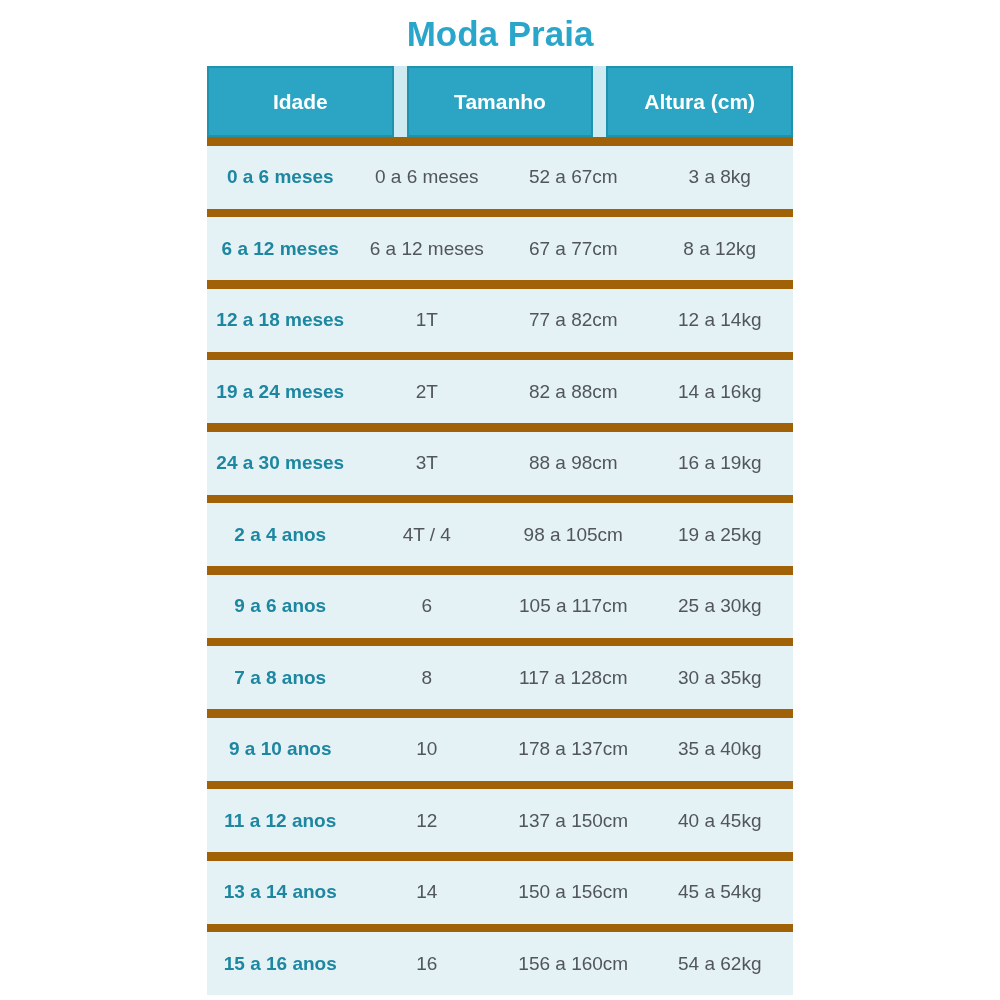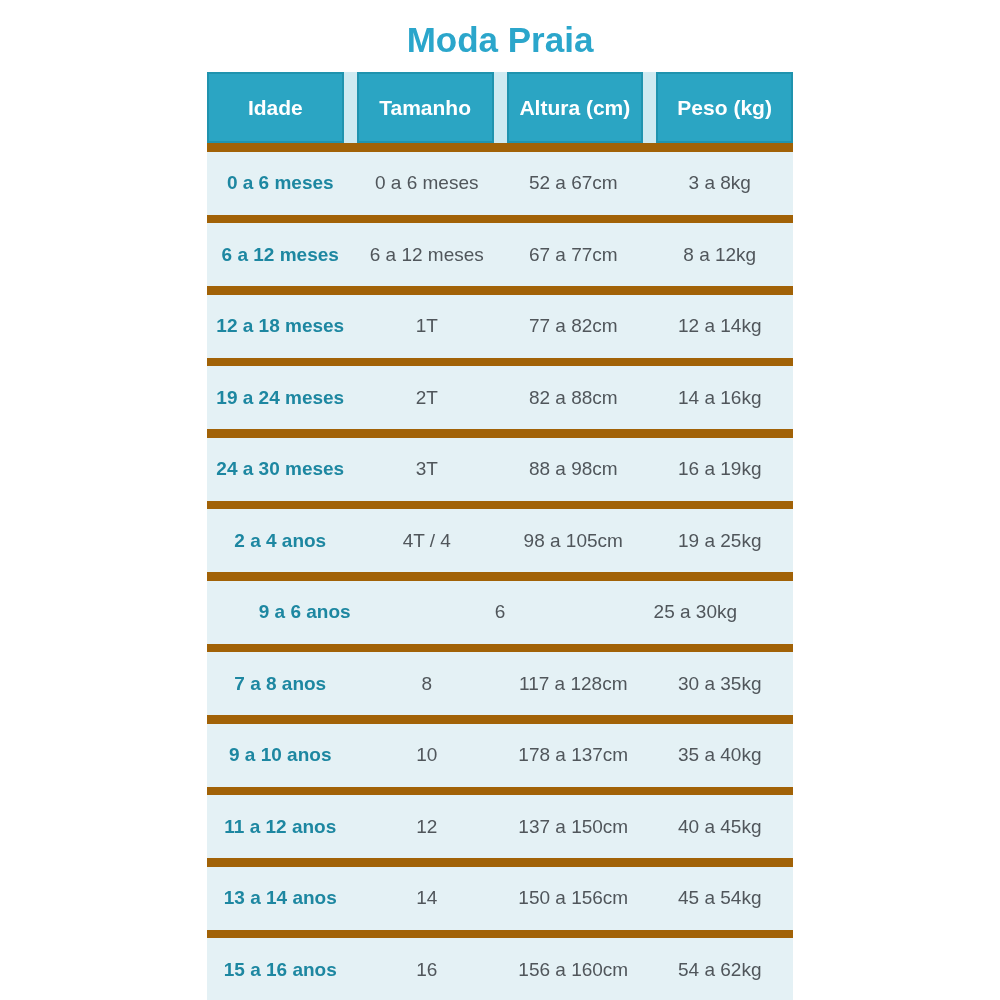--- a/index.html
+++ b/index.html
@@ -11,21 +11,21 @@
     font-family: "Liberation Sans", sans-serif;
     overflow: hidden;
   }
   .page {
     width: 1000px;
     height: 1000px;
     background: #ffffff;
   }
   .title {
     margin: 0;
-    padding-top: 20px;
+    padding-top: 14px;
     height: 39px;
     text-align: center;
     font-size: 35px;
     line-height: 39px;
     font-weight: 700;
     color: #2BA6CB;
     letter-spacing: 0px;
   }
   .size-table {
     width: 586px;
@@ -81,21 +81,20 @@
 <div class="page">
 
   <h1 class="title">Moda Praia</h1>
 
   <div class="size-table">
 
     <div class="header-row">
       <div class="header-cell">Idade</div>
       <div class="header-cell">Tamanho</div>
       <div class="header-cell">Altura (cm)</div>
-      <div class="header-cell">Peso (kg)</div>
     </div>
 
     <div class="table-body">
         <div class="row">
           <div class="cell age">0 a 6 meses</div>
           <div class="cell">0 a 6 meses</div>
           <div class="cell">52 a 67cm</div>
           <div class="cell">3 a 8kg</div>
         </div>
         <div class="row">
@@ -124,20 +123,21 @@
         </div>
         <div class="row">
           <div class="cell age">2 a 4 anos</div>
           <div class="cell">4T / 4</div>
           <div class="cell">98 a 105cm</div>
           <div class="cell">19 a 25kg</div>
         </div>
         <div class="row">
           <div class="cell age">9 a 6 anos</div>
           <div class="cell">6</div>
+          <div class="cell">105 a 117cm</div>
           <div class="cell">25 a 30kg</div>
         </div>
         <div class="row">
           <div class="cell age">7 a 8 anos</div>
           <div class="cell">8</div>
           <div class="cell">117 a 128cm</div>
           <div class="cell">30 a 35kg</div>
         </div>
         <div class="row">
           <div class="cell age">9 a 10 anos</div>

